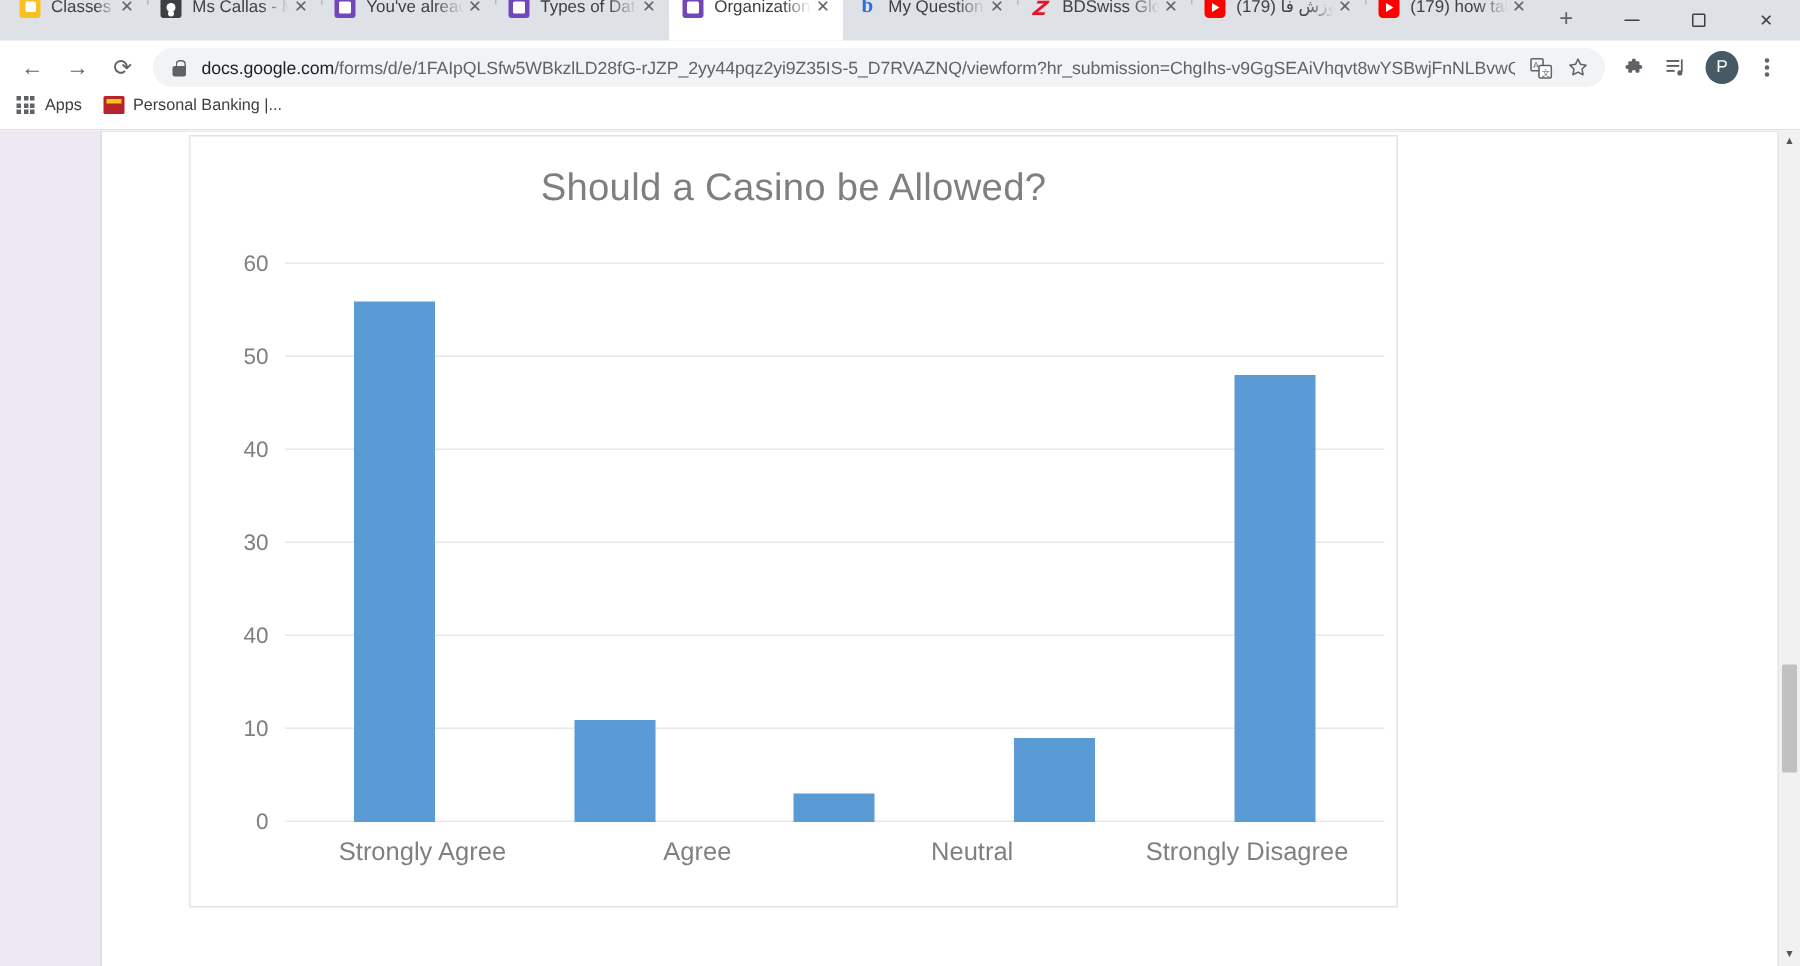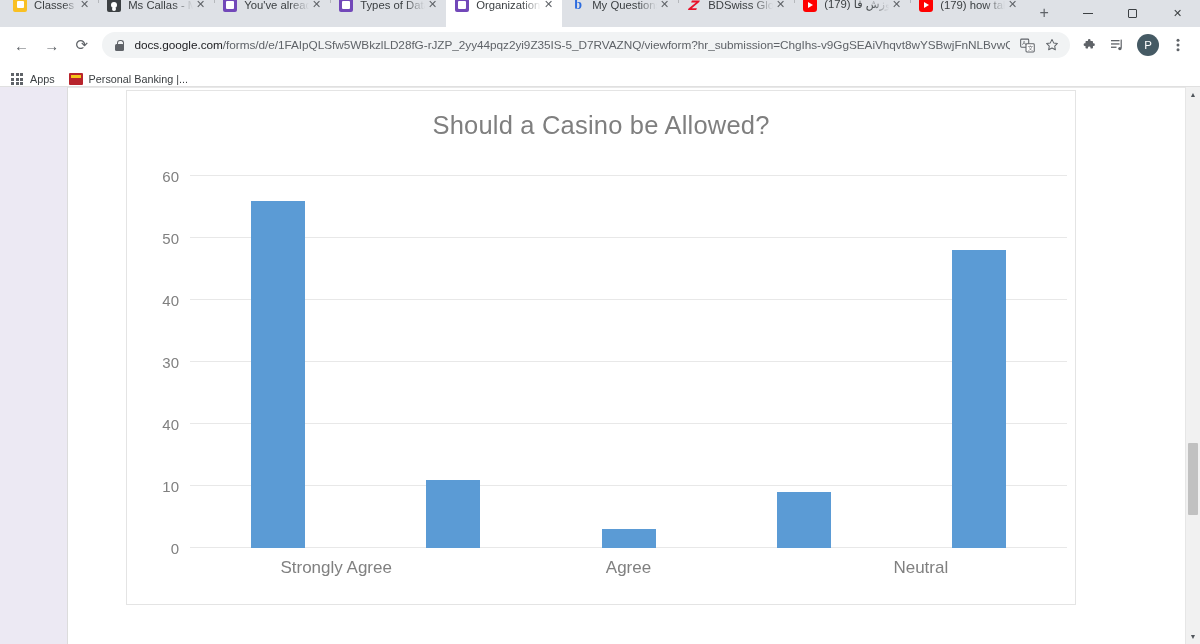--- a/index.html
+++ b/index.html
@@ -122,39 +122,39 @@
   .tbtn { width: 28px; height: 28px; display:flex; align-items:center; justify-content:center;
           color:#5f6368; font-size:14px; }
   .avatar {
     width: 22px; height: 22px; border-radius: 50%; background: #455a64;
     color: #fff; font-size: 11.5px; display: flex; align-items: center;
     justify-content: center; margin: 0 5px;
   }
 
   
   .bookmarks {
-    height: 24px; background: #fff; display: flex; align-items: flex-end;
+    height: 24px; background: #fff; display: flex; align-items: flex-start;
     padding: 0 10px; border-bottom: 1px solid #e0e0e0; flex: 0 0 auto;
   }
   .bm { display: flex; align-items: center; margin-right: 14px; font-size: 10.8px; color: #3c4043; }
   .bm-ico { width: 14px; height: 14px; margin-right: 6px; display:flex; align-items:center; justify-content:center; }
   .apps-grid { display: grid; grid-template-columns: repeat(3,3px); grid-template-rows: repeat(3,3px); gap: 1.5px; }
   .apps-grid i { display:block; width:3px; height:3px; background:#5f6368; }
   .bm-bank { width:15px;height:12px;background:#b8242c; border-radius:1px; position:relative; }
   .bm-bank::after{content:"";position:absolute;left:2px;top:2px;right:2px;height:3px;background:#f5c518;}
 
   
   .viewport { flex: 1 1 auto; display: flex; background: #ffffff; position: relative; overflow: hidden; }
   .leftrail { width: 68px; background: #ece9f3; flex: 0 0 68px; border-right: 1px solid #dcdcdc; }
   .content {
     flex: 1 1 auto; position: relative; background: #fff; overflow: hidden;
   }
   .chart-card {
     position: absolute; left: 58px; top: 3px;
-    width: 950px; height: 515px;
+    width: 806px; height: 515px;
     border: 1px solid #e4e4e4; background: #ffffff;
   }
   .chart-title {
     position: absolute; left: 0; right: 0; top: 20px;
     text-align: center; font-size: 25.5px; color: #7f7f7f;
     font-weight: 400; letter-spacing: 0.2px;
   }
   .plot {
     position: absolute;
     left: 63px; right: 8px; top: 85px; height: 372px;
@@ -402,20 +402,21 @@
               <div class="barcell">
                 <div class="bar" title="Strongly Disagree: 48" style="height: 80%; background: rgb(91, 155, 213);"></div>
               </div>
             </div>
         </div>
 
         <div class="xaxis" id="xaxis-root">
             <div class="xcell">Strongly Agree</div>
             <div class="xcell">Agree</div>
             <div class="xcell">Neutral</div>
+            <div class="xcell">Strongly Disagree</div>
           </div>
       </div>
 
       <div class="pagescroll">
         <div class="sb-arrow">▲</div>
         <div class="sb-thumb"></div>
         <div class="sb-arrow down">▼</div>
       </div>
     </div>
   </div>

